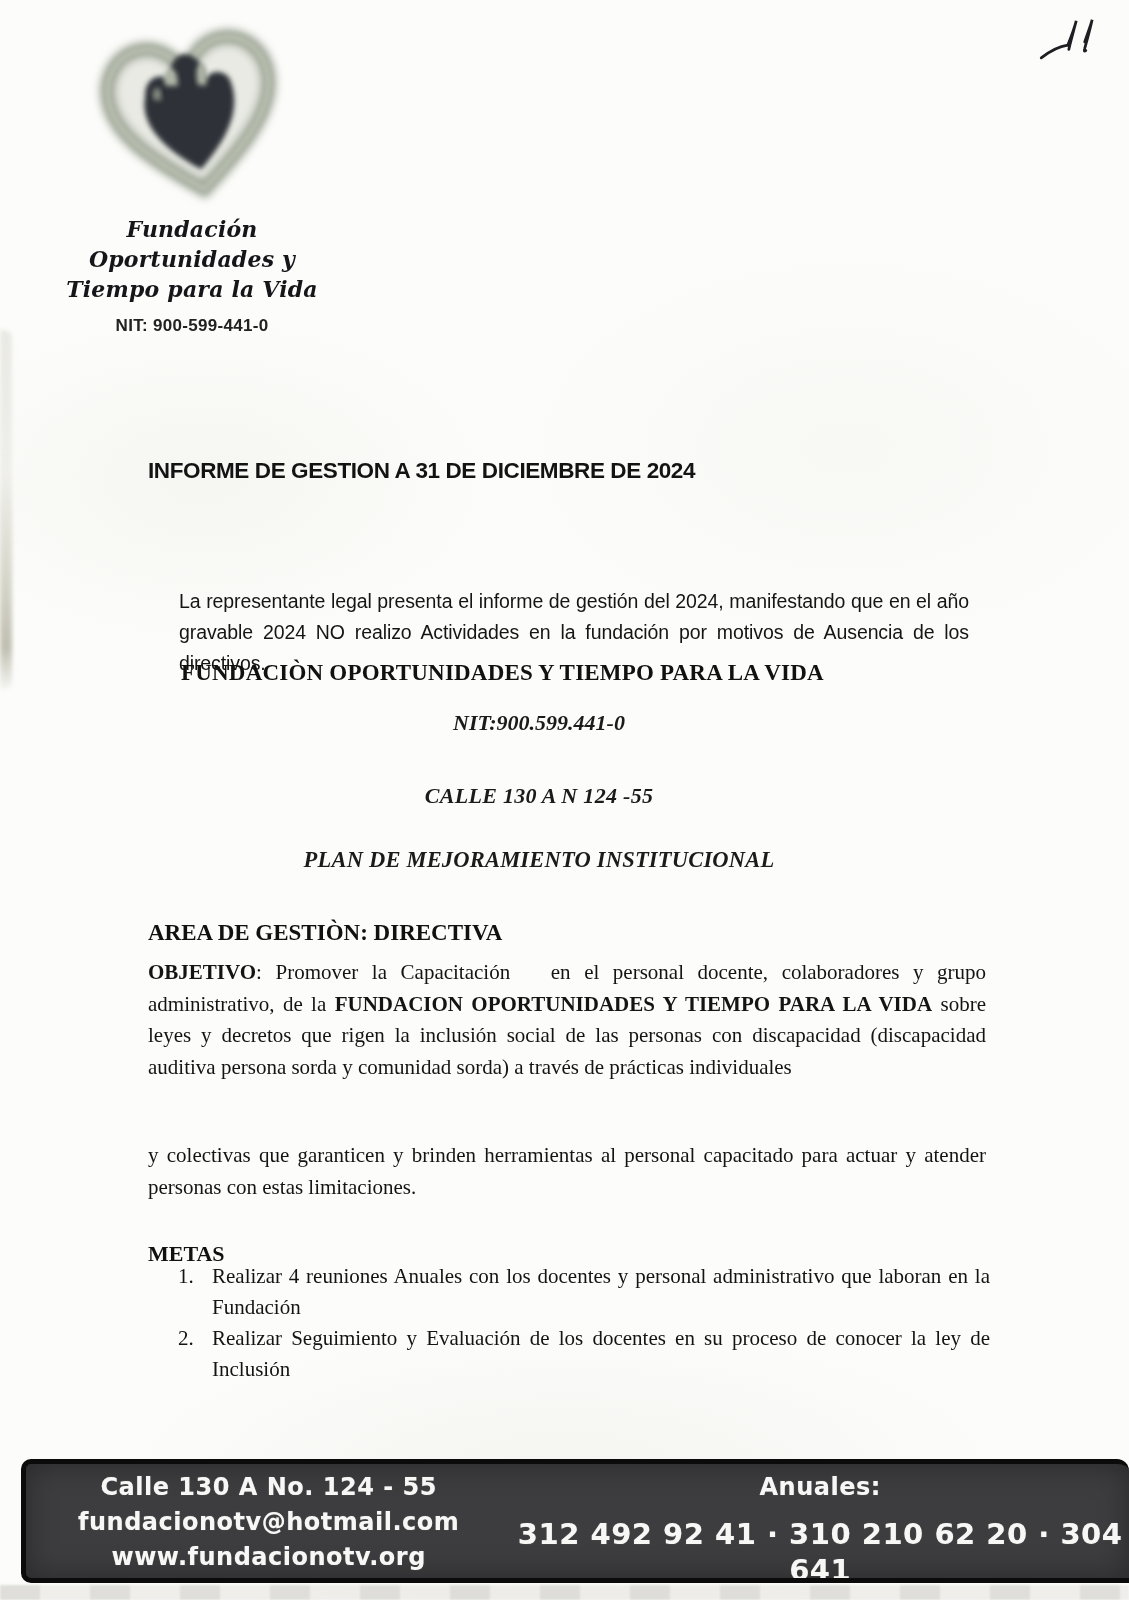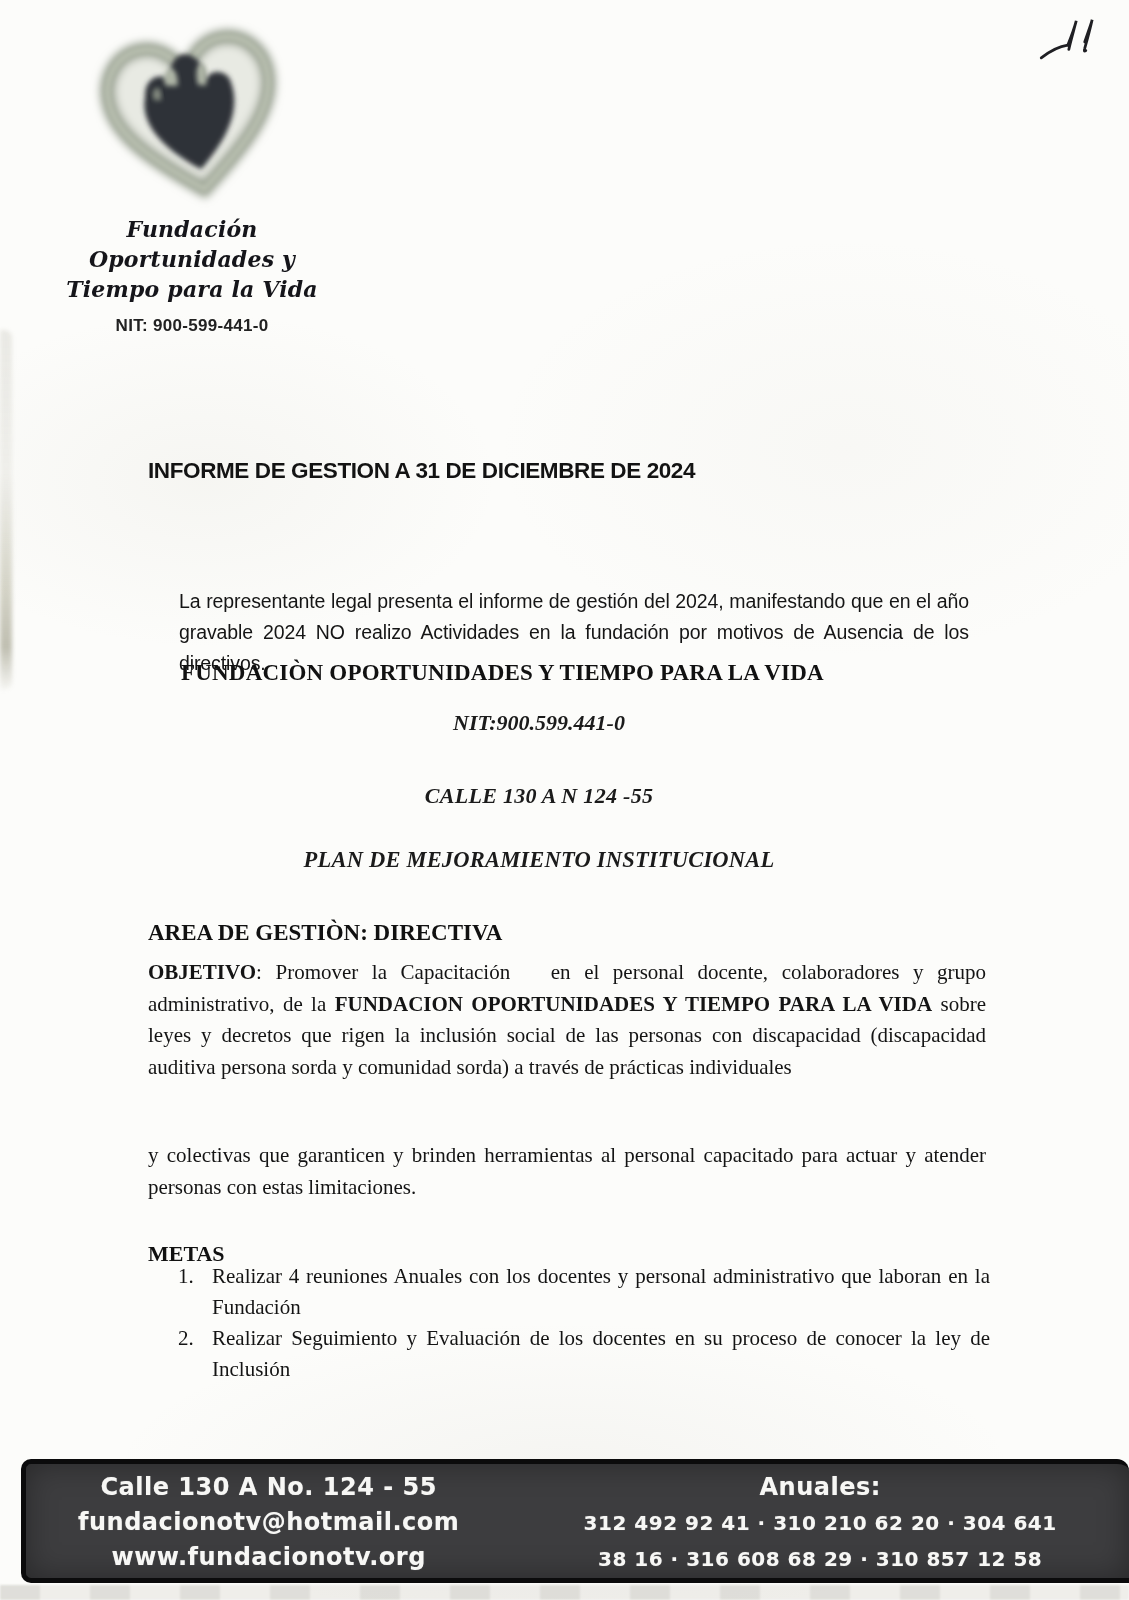--- a/index.html
+++ b/index.html
@@ -109,21 +109,21 @@
     overflow:hidden;
     box-shadow:inset 0 0 30px rgba(0,0,0,0.35);
   }
   .footer-col-left{
     flex:0 0 44%;text-align:center;padding-top:6px;
   }
   .footer-col-right{
     flex:1;text-align:center;padding-top:6px;
   }
   .footer-line-sm{font-size:24px;line-height:35px;letter-spacing:0.5px;text-shadow:0 0 1px rgba(255,255,255,0.35);}
-  .footer-line-lg{font-size:20px;line-height:36px;letter-spacing:0.5px;text-shadow:0 0 1px rgba(255,255,255,0.35);}
+  .footer-line-lg{font-size:29px;line-height:36px;letter-spacing:0.5px;text-shadow:0 0 1px rgba(255,255,255,0.35);margin-top:11px;}
 </style>
 </head>
 <body>
 
 <div class="page">
 
   <div class="edge-smudge"></div>
   <div class="bottom-strip"></div>
 
   <svg class="handwritten" viewBox="0 0 66 50">

